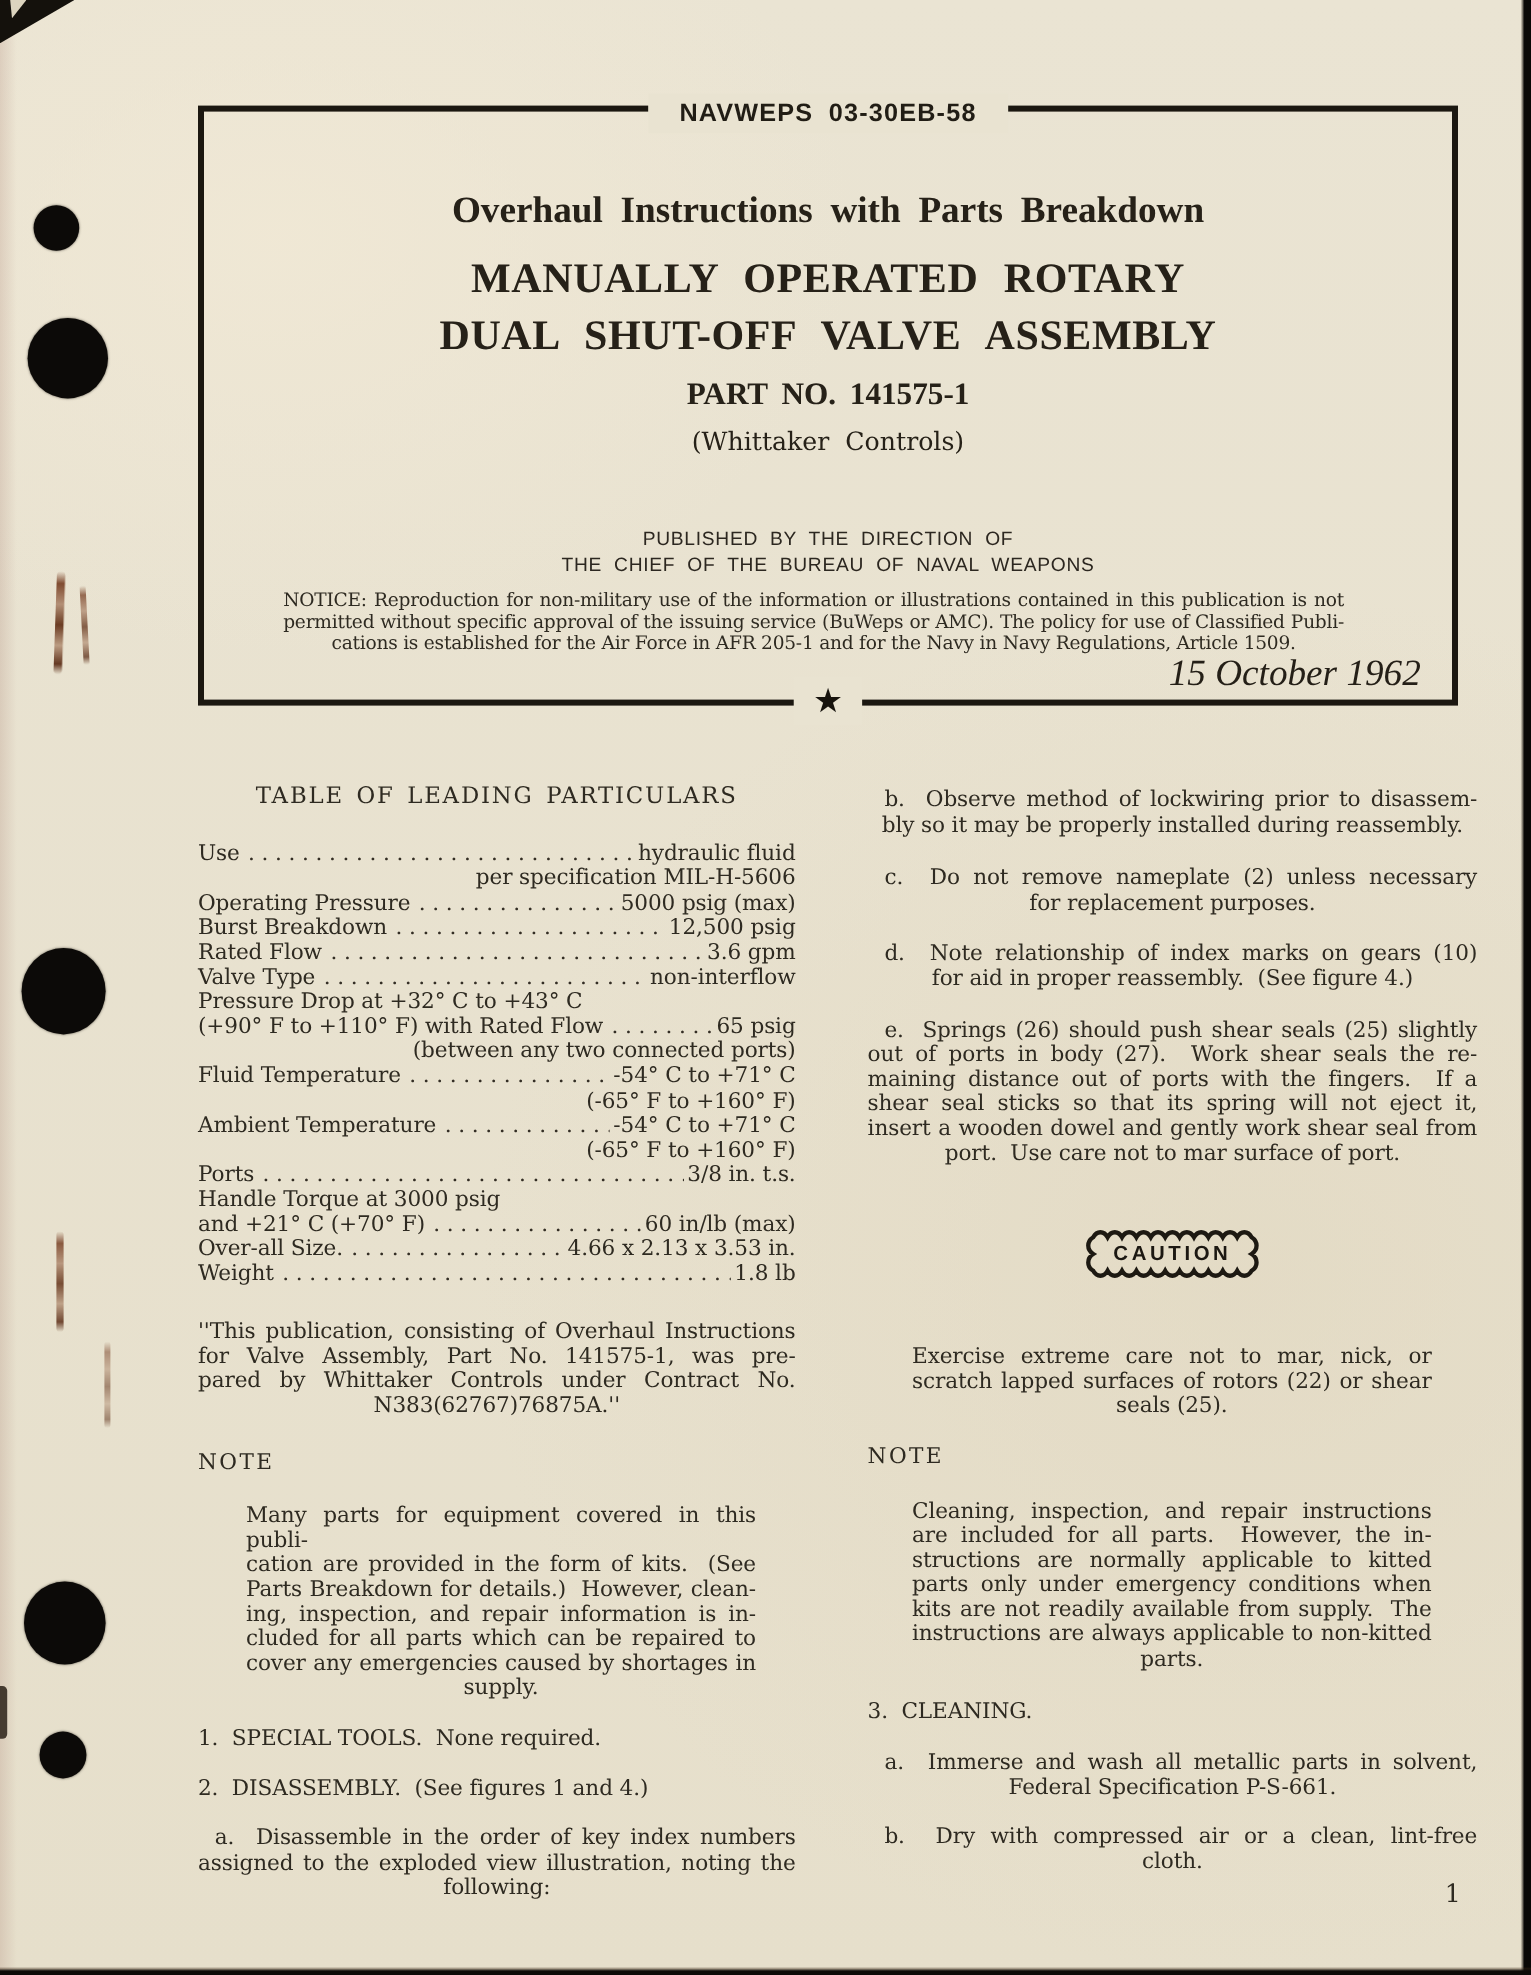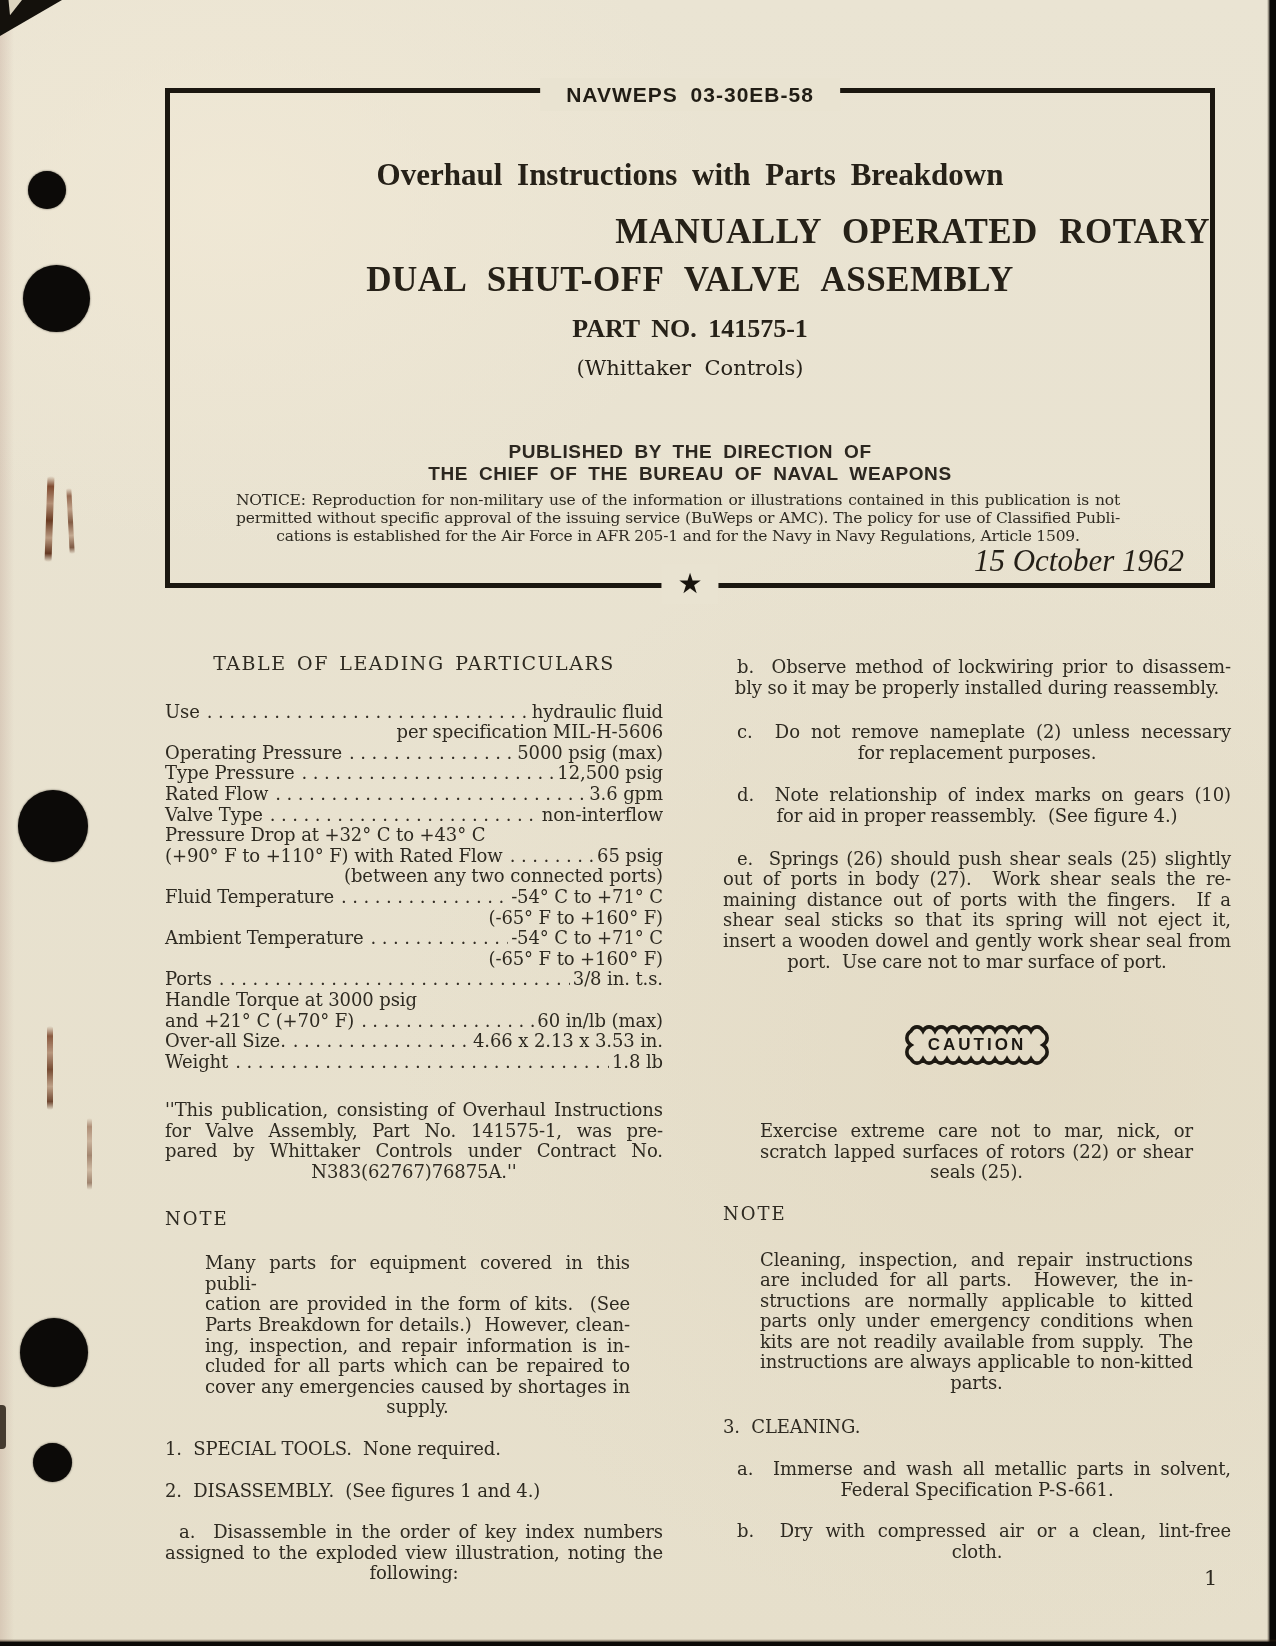--- a/index.html
+++ b/index.html
@@ -45,24 +45,24 @@
     border:5px solid #1b1710;box-sizing:border-box;z-index:2;}
   .box-label{position:absolute;top:-15px;left:50%;transform:translateX(-50%);
     background:#e9e3d1;padding:0 26px;white-space:nowrap;line-height:33px;
     font-family:"Liberation Sans",sans-serif;font-weight:bold;font-size:21px;
     letter-spacing:1px;word-spacing:6px;color:#211d15;}
   .box-star{position:absolute;bottom:-21px;left:50%;transform:translateX(-50%);
     background:#e9e3d1;padding:0 16px;font-size:28px;line-height:40px;color:#17130d;}
   .bx{position:absolute;left:0;width:100%;text-align:center;font-family:"Liberation Serif",serif;color:#262118;}
   .bx-subtitle{top:64px;font-size:31px;font-weight:bold;word-spacing:7px;}
   .bx-title{font-size:35px;font-weight:bold;word-spacing:12px;letter-spacing:.5px;}
-  .bx-t1{top:119px;text-align:right;} .bx-t2{top:167px;}
+  .bx-t1{top:119px;} .bx-t2{top:167px;}
   .bx-partno{top:221px;font-size:26px;font-weight:bold;word-spacing:5px;}
   .bx-mfr{top:263px;font-size:21px;font-family:"DejaVu Serif",serif;}
-  .bx-pub{font-family:"Liberation Sans",sans-serif;font-weight:bold;font-size:19px;
+  .bx-pub{font-family:"Liberation Sans",sans-serif;font-weight:normal;font-size:16px;
     letter-spacing:.6px;word-spacing:5px;color:#2c2720;}
   .bx-p1{top:348px;} .bx-p2{top:370px;}
   .bx-notice{position:absolute;top:399px;left:66px;width:884px;font-size:15.5px;line-height:17.8px;
     text-align:left;font-family:"DejaVu Serif",serif;letter-spacing:-.2px;}
   .bx-date{position:absolute;top:450px;right:26px;font-family:"Liberation Serif",serif;
     font-style:italic;font-size:31px;color:#241f17;}
   
   .col{position:absolute;top:645px;font-size:18px;line-height:20.6px;letter-spacing:-.1px;z-index:2;}
   .col-left{left:165px;width:498px;}
   .col-right{left:723px;width:508px;}
@@ -133,21 +133,21 @@
           <span class="pl-dots">. . . . . . . . . . . . . . . . . . . . . . . . . . . . . . . . . . . . . . . . . . . . . . . . . . . . . . . . . . . .</span>
           <span class="pl-value">hydraulic fluid</span>
         </div>
         <div class="pl-row right">per specification MIL-H-5606</div>
         <div class="pl-row leader">
           <span class="pl-label">Operating Pressure</span>
           <span class="pl-dots">. . . . . . . . . . . . . . . . . . . . . . . . . . . . . . . . . . . . . . . . . . . . . . . . . . . . . . . . . . . .</span>
           <span class="pl-value">5000 psig (max)</span>
         </div>
         <div class="pl-row leader">
-          <span class="pl-label">Type Pressure</span>
+          <span class="pl-label">Burst Breakdown</span>
           <span class="pl-dots">. . . . . . . . . . . . . . . . . . . . . . . . . . . . . . . . . . . . . . . . . . . . . . . . . . . . . . . . . . . .</span>
           <span class="pl-value">12,500 psig</span>
         </div>
         <div class="pl-row leader">
           <span class="pl-label">Rated Flow</span>
           <span class="pl-dots">. . . . . . . . . . . . . . . . . . . . . . . . . . . . . . . . . . . . . . . . . . . . . . . . . . . . . . . . . . . .</span>
           <span class="pl-value">3.6 gpm</span>
         </div>
         <div class="pl-row leader">
           <span class="pl-label">Valve Type</span>

